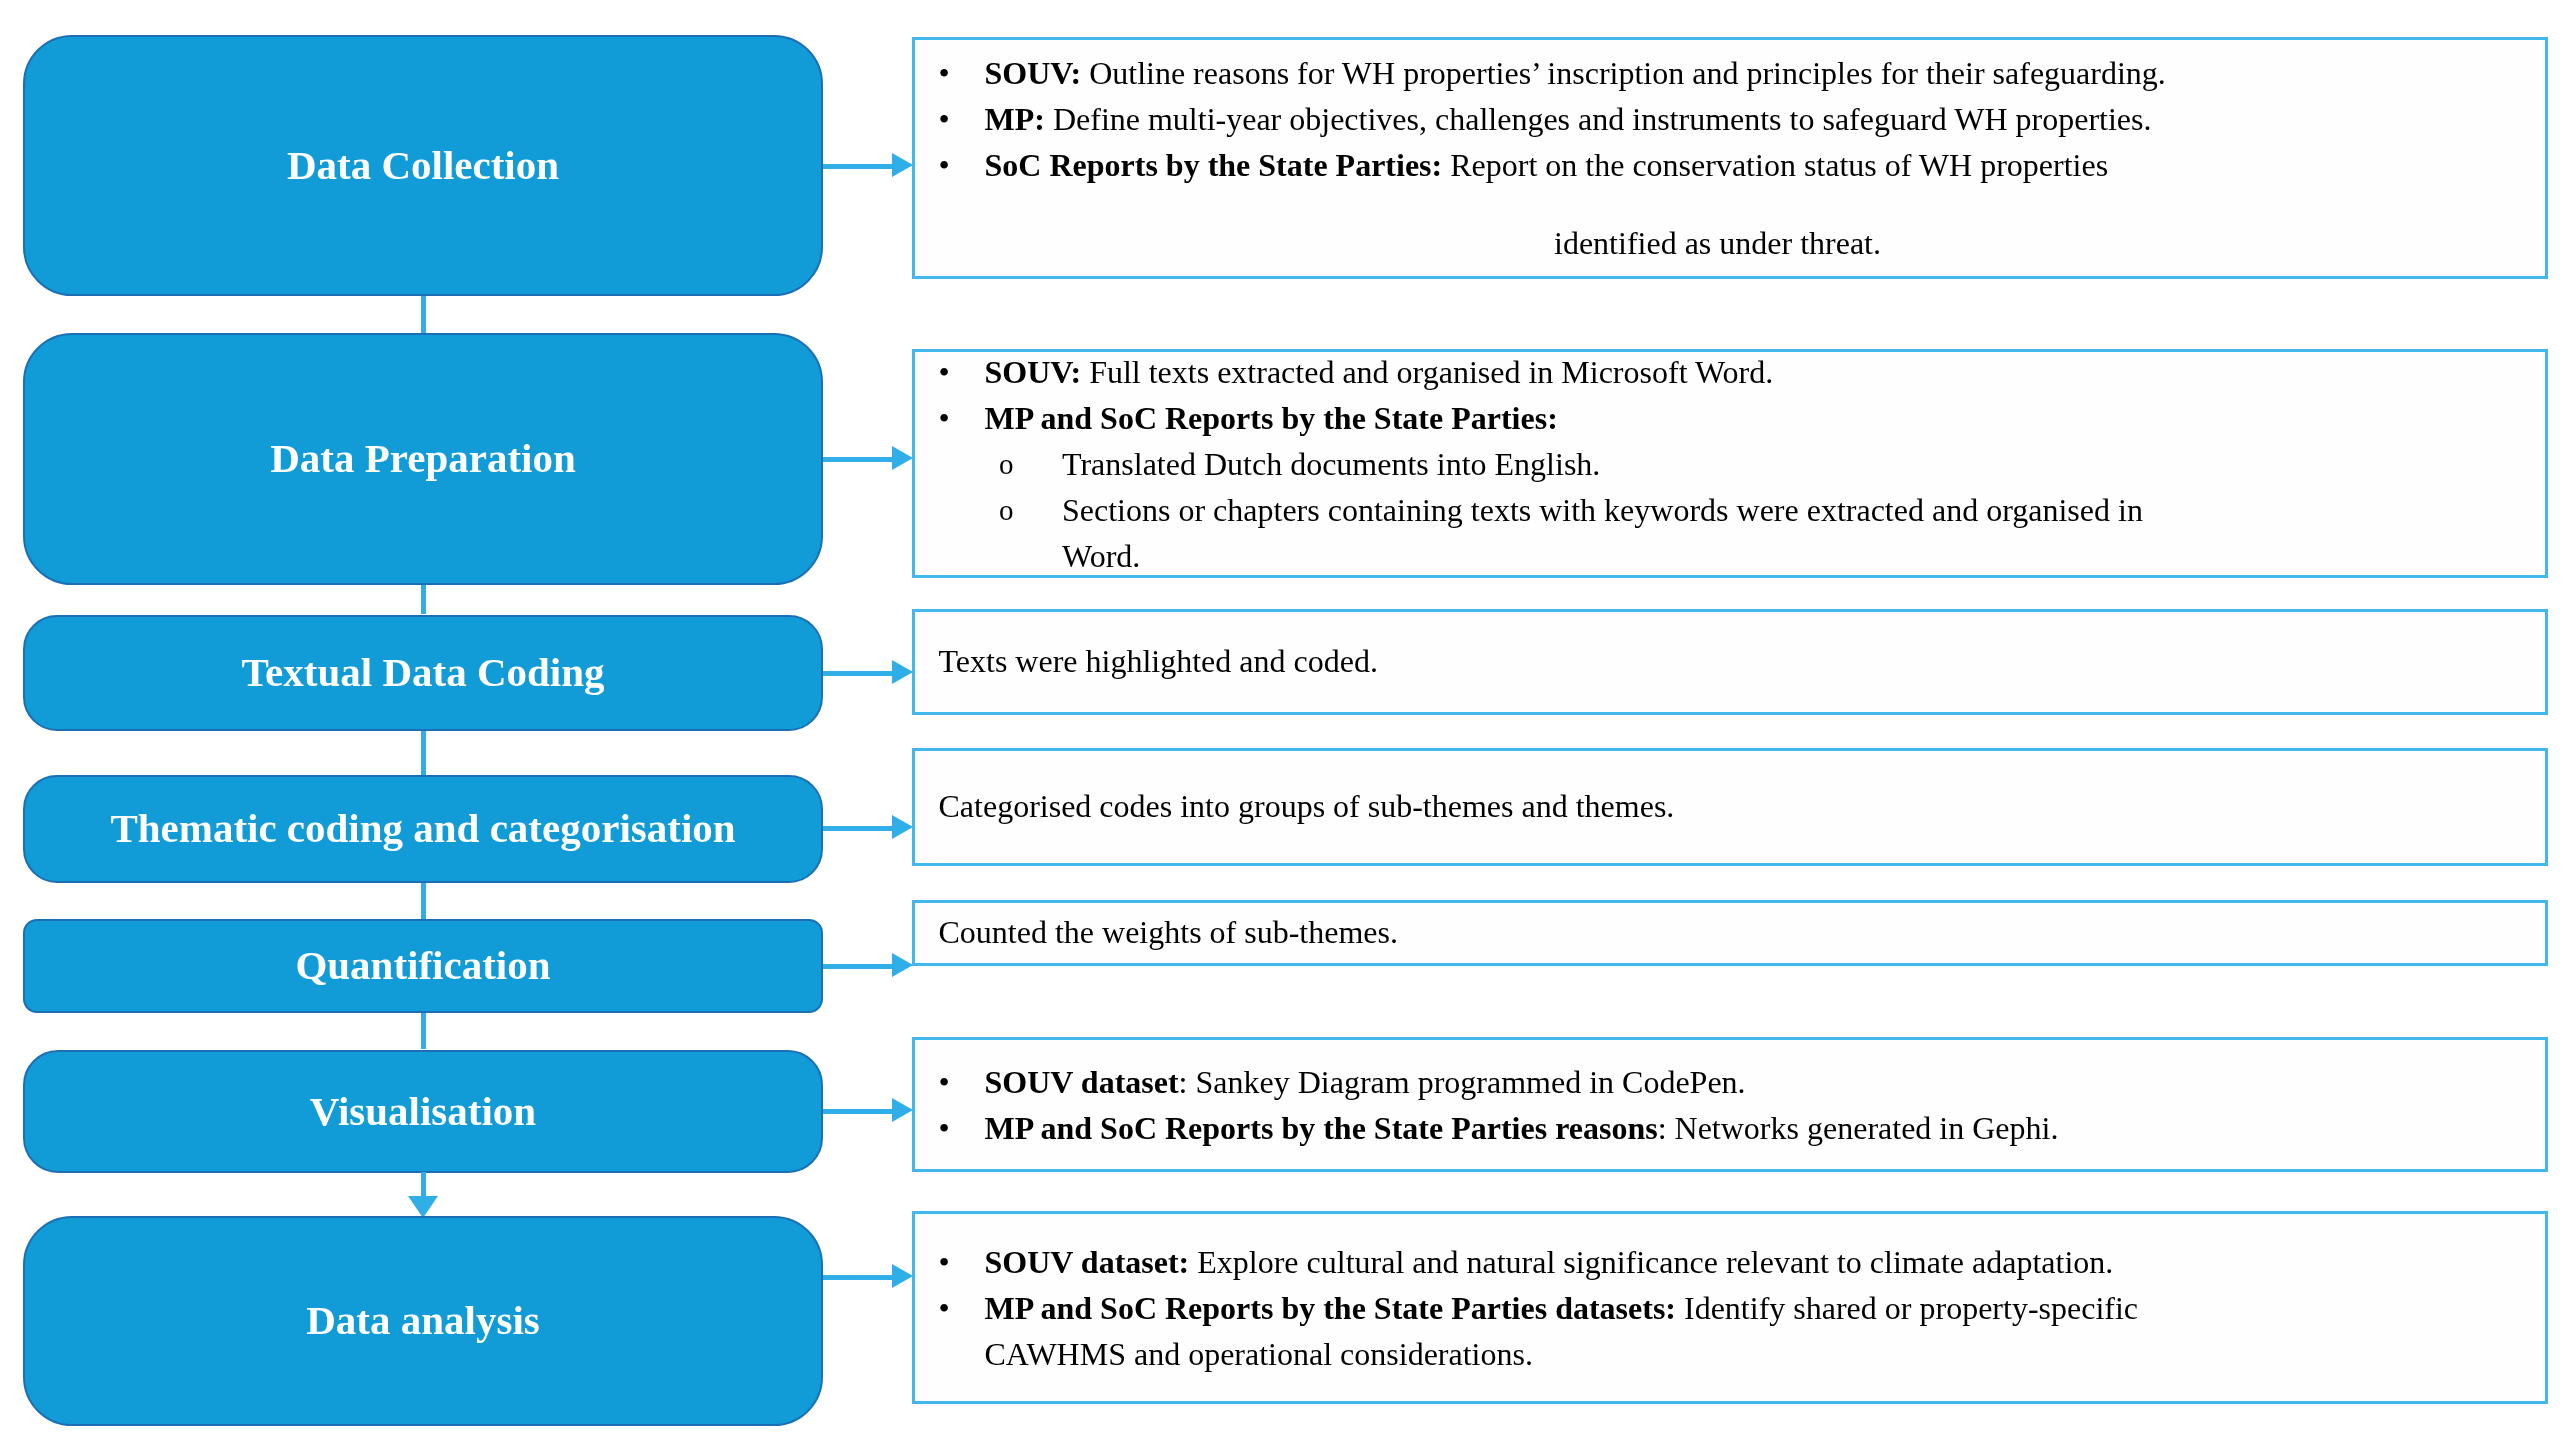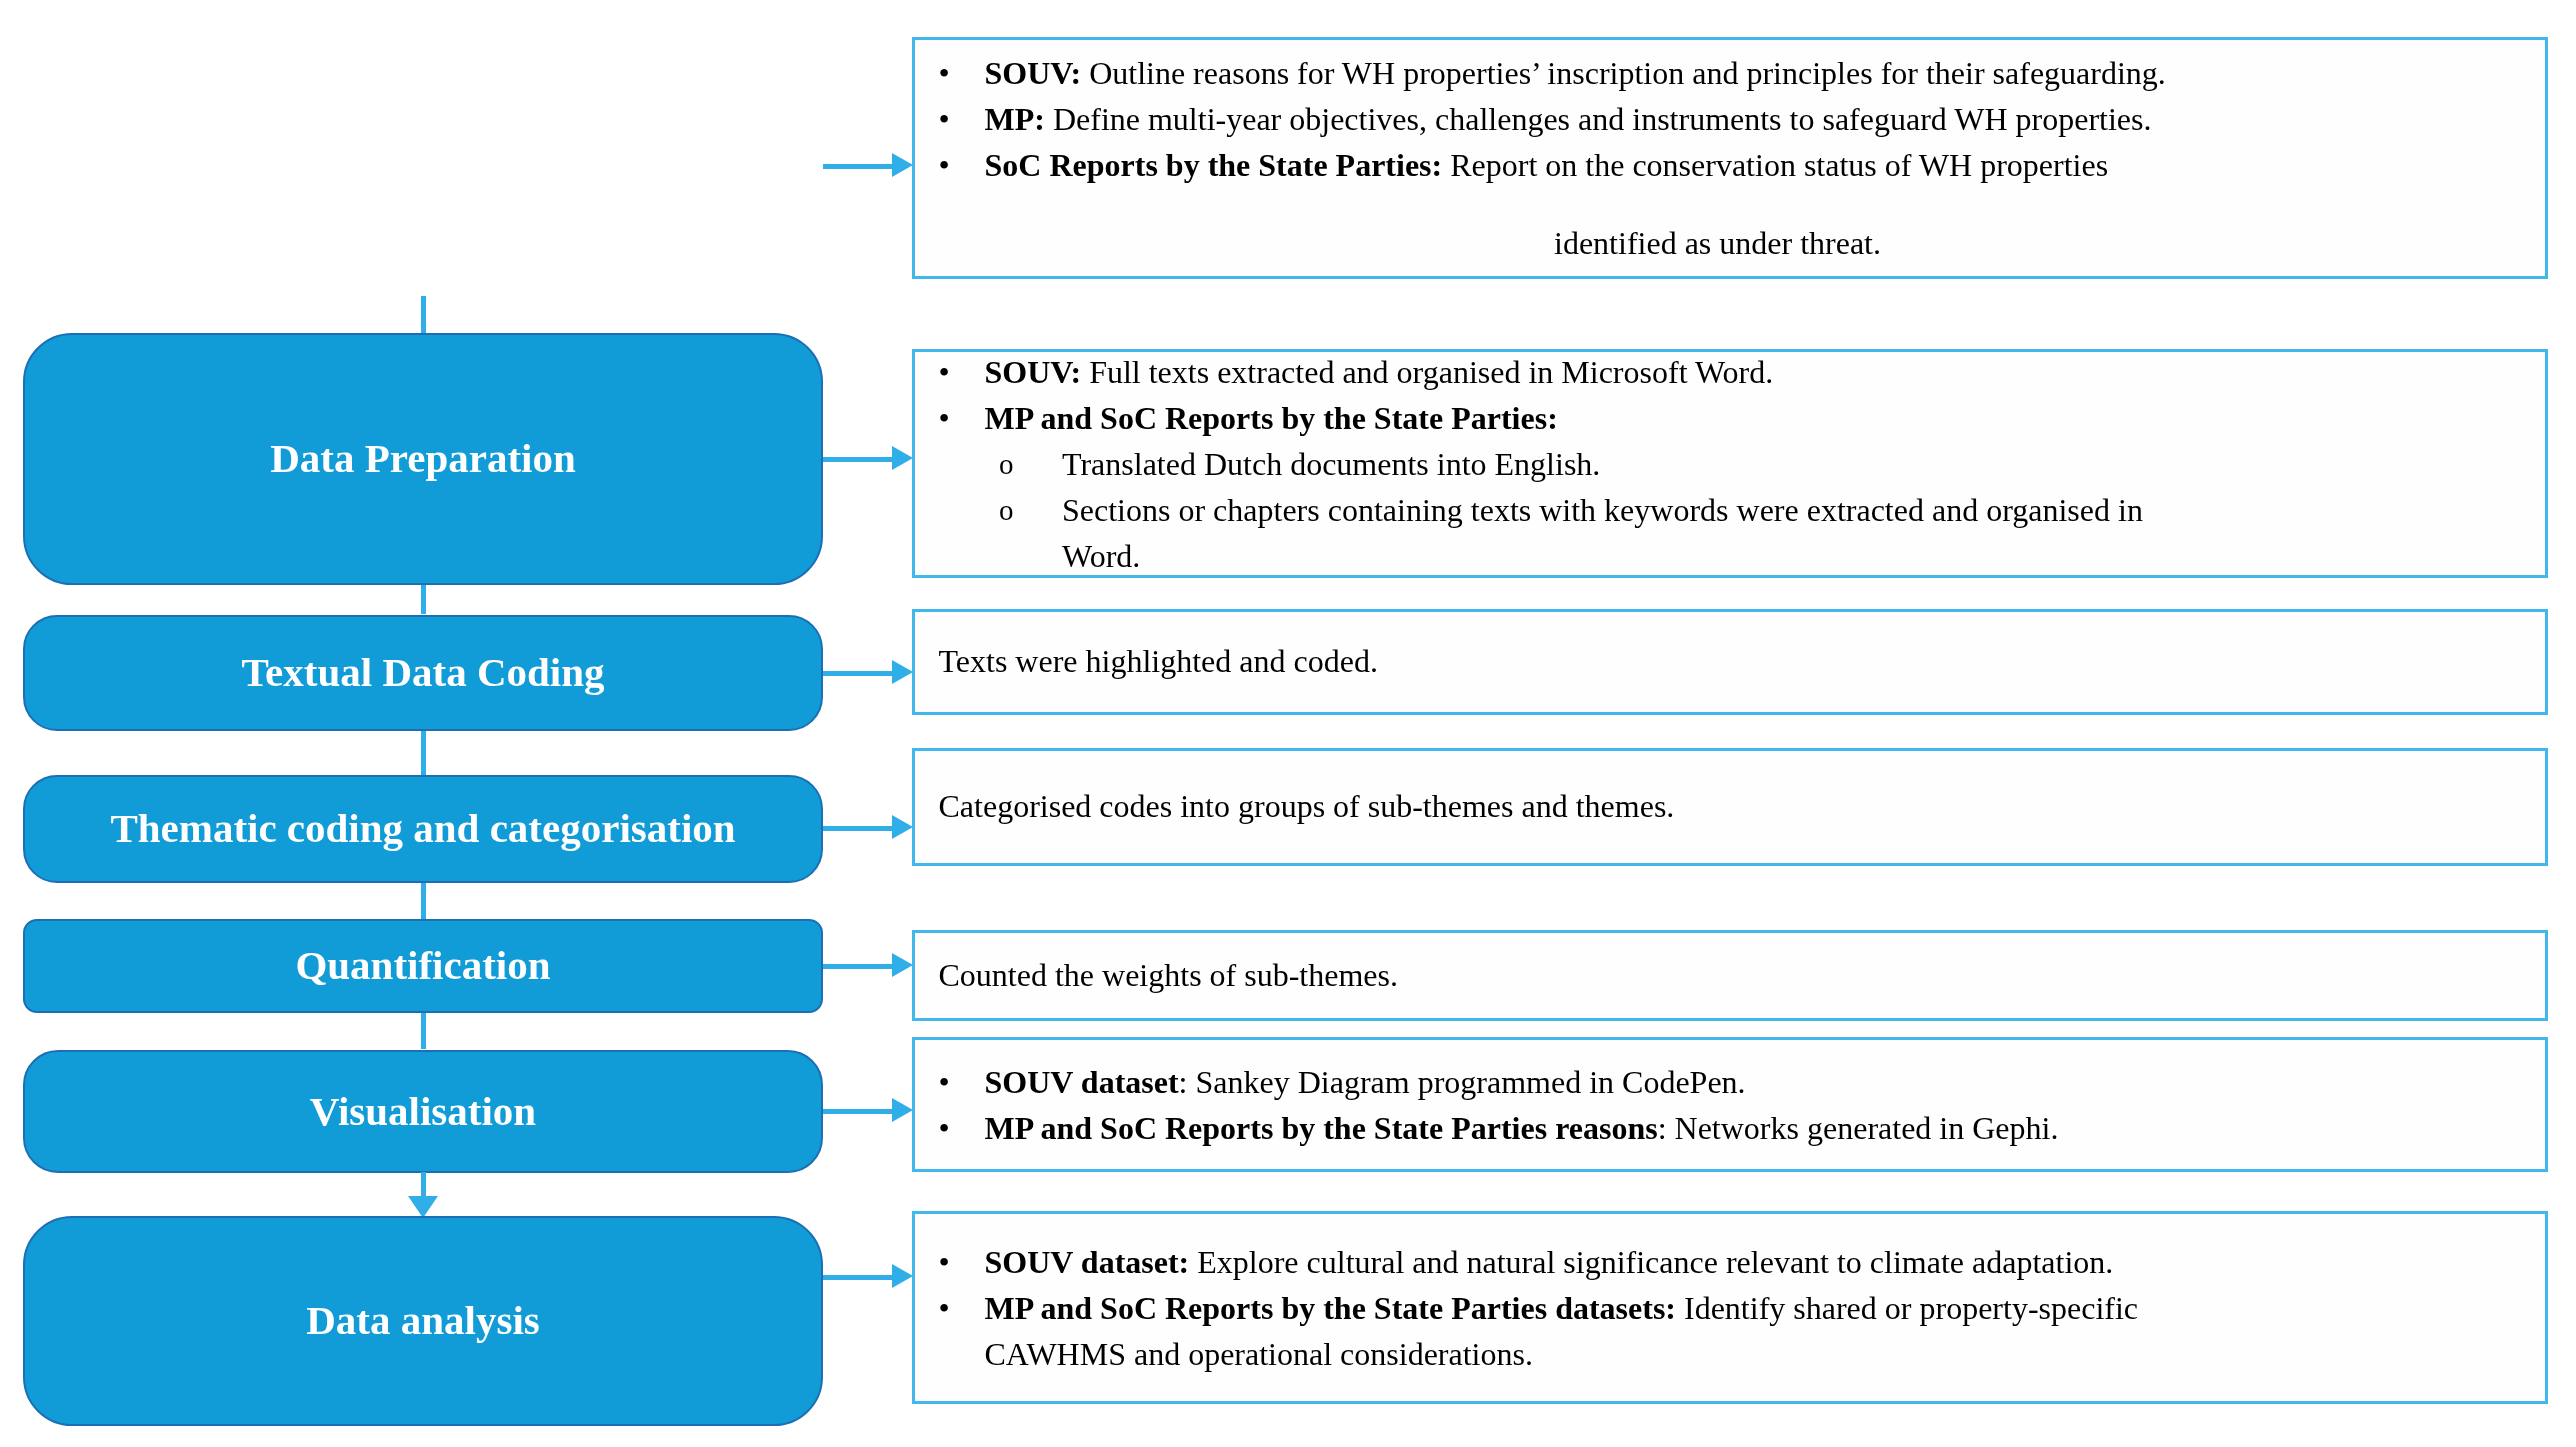--- a/index.html
+++ b/index.html
@@ -41,21 +41,21 @@
   .detail{
     position:absolute;left:912px;width:1636px;box-sizing:border-box;
     background:#fefefe;border:3.4px solid var(--detail-border);
     display:flex;flex-direction:column;justify-content:center;
     padding:5px 25px 5px 0;
   }
   .d1{top:37px;height:242px;}
   .d2{top:349px;height:229px;}
   .d3{top:609px;height:106px;}
   .d4{top:748px;height:118px;}
-  .d5{top:900px;height:91px;margin-top:30px;}
+  .d5{top:900px;height:66px;}
   .d6{top:1037px;height:135px;}
   .d7{top:1211px;height:193px;}
 
   .detail .plain{
     font-size:32px;color:var(--body-color);padding-left:23.5px;line-height:1.3;
   }
   .li{
     display:grid;font-size:32px;line-height:46px;color:var(--body-color);
   }
   .li.l1{grid-template-columns:46px 1fr;padding-left:23.5px;}
@@ -93,20 +93,23 @@
     position:absolute;left:408px;top:1196px;width:0;height:0;
     border-left:15px solid transparent;border-right:15px solid transparent;
     border-top:22px solid var(--connector);
   }
 </style>
 </head>
 <body>
 
 <div class="canvas">
 
+  <div class="stage s1">
+    <span class="stage-label">Data Collection</span>
+  </div>
   <div class="harrow a1">
       <i class="shaft"></i>
       <i class="head"></i>
     </div>
   <div class="detail d1">
       <div class="content">
         <div class="li l1">
           <span class="marker">•</span>
           <span class="txt"><b>SOUV:</b> Outline reasons for WH properties’ inscription and principles for their safeguarding.</span>
         </div>

